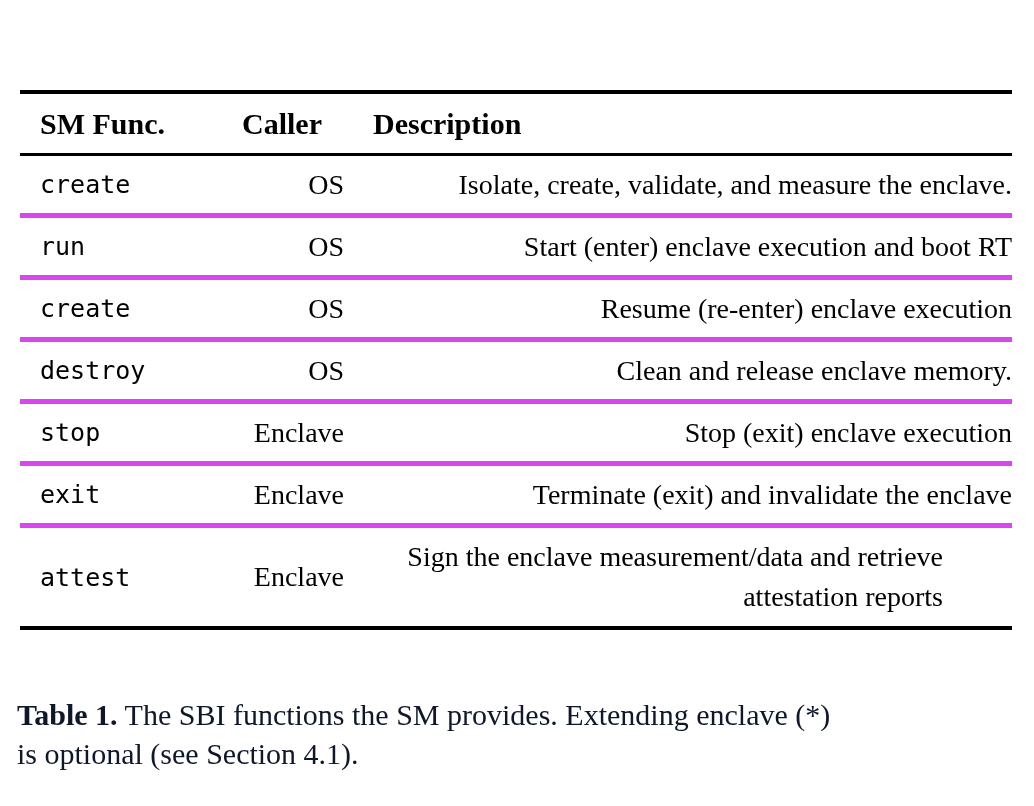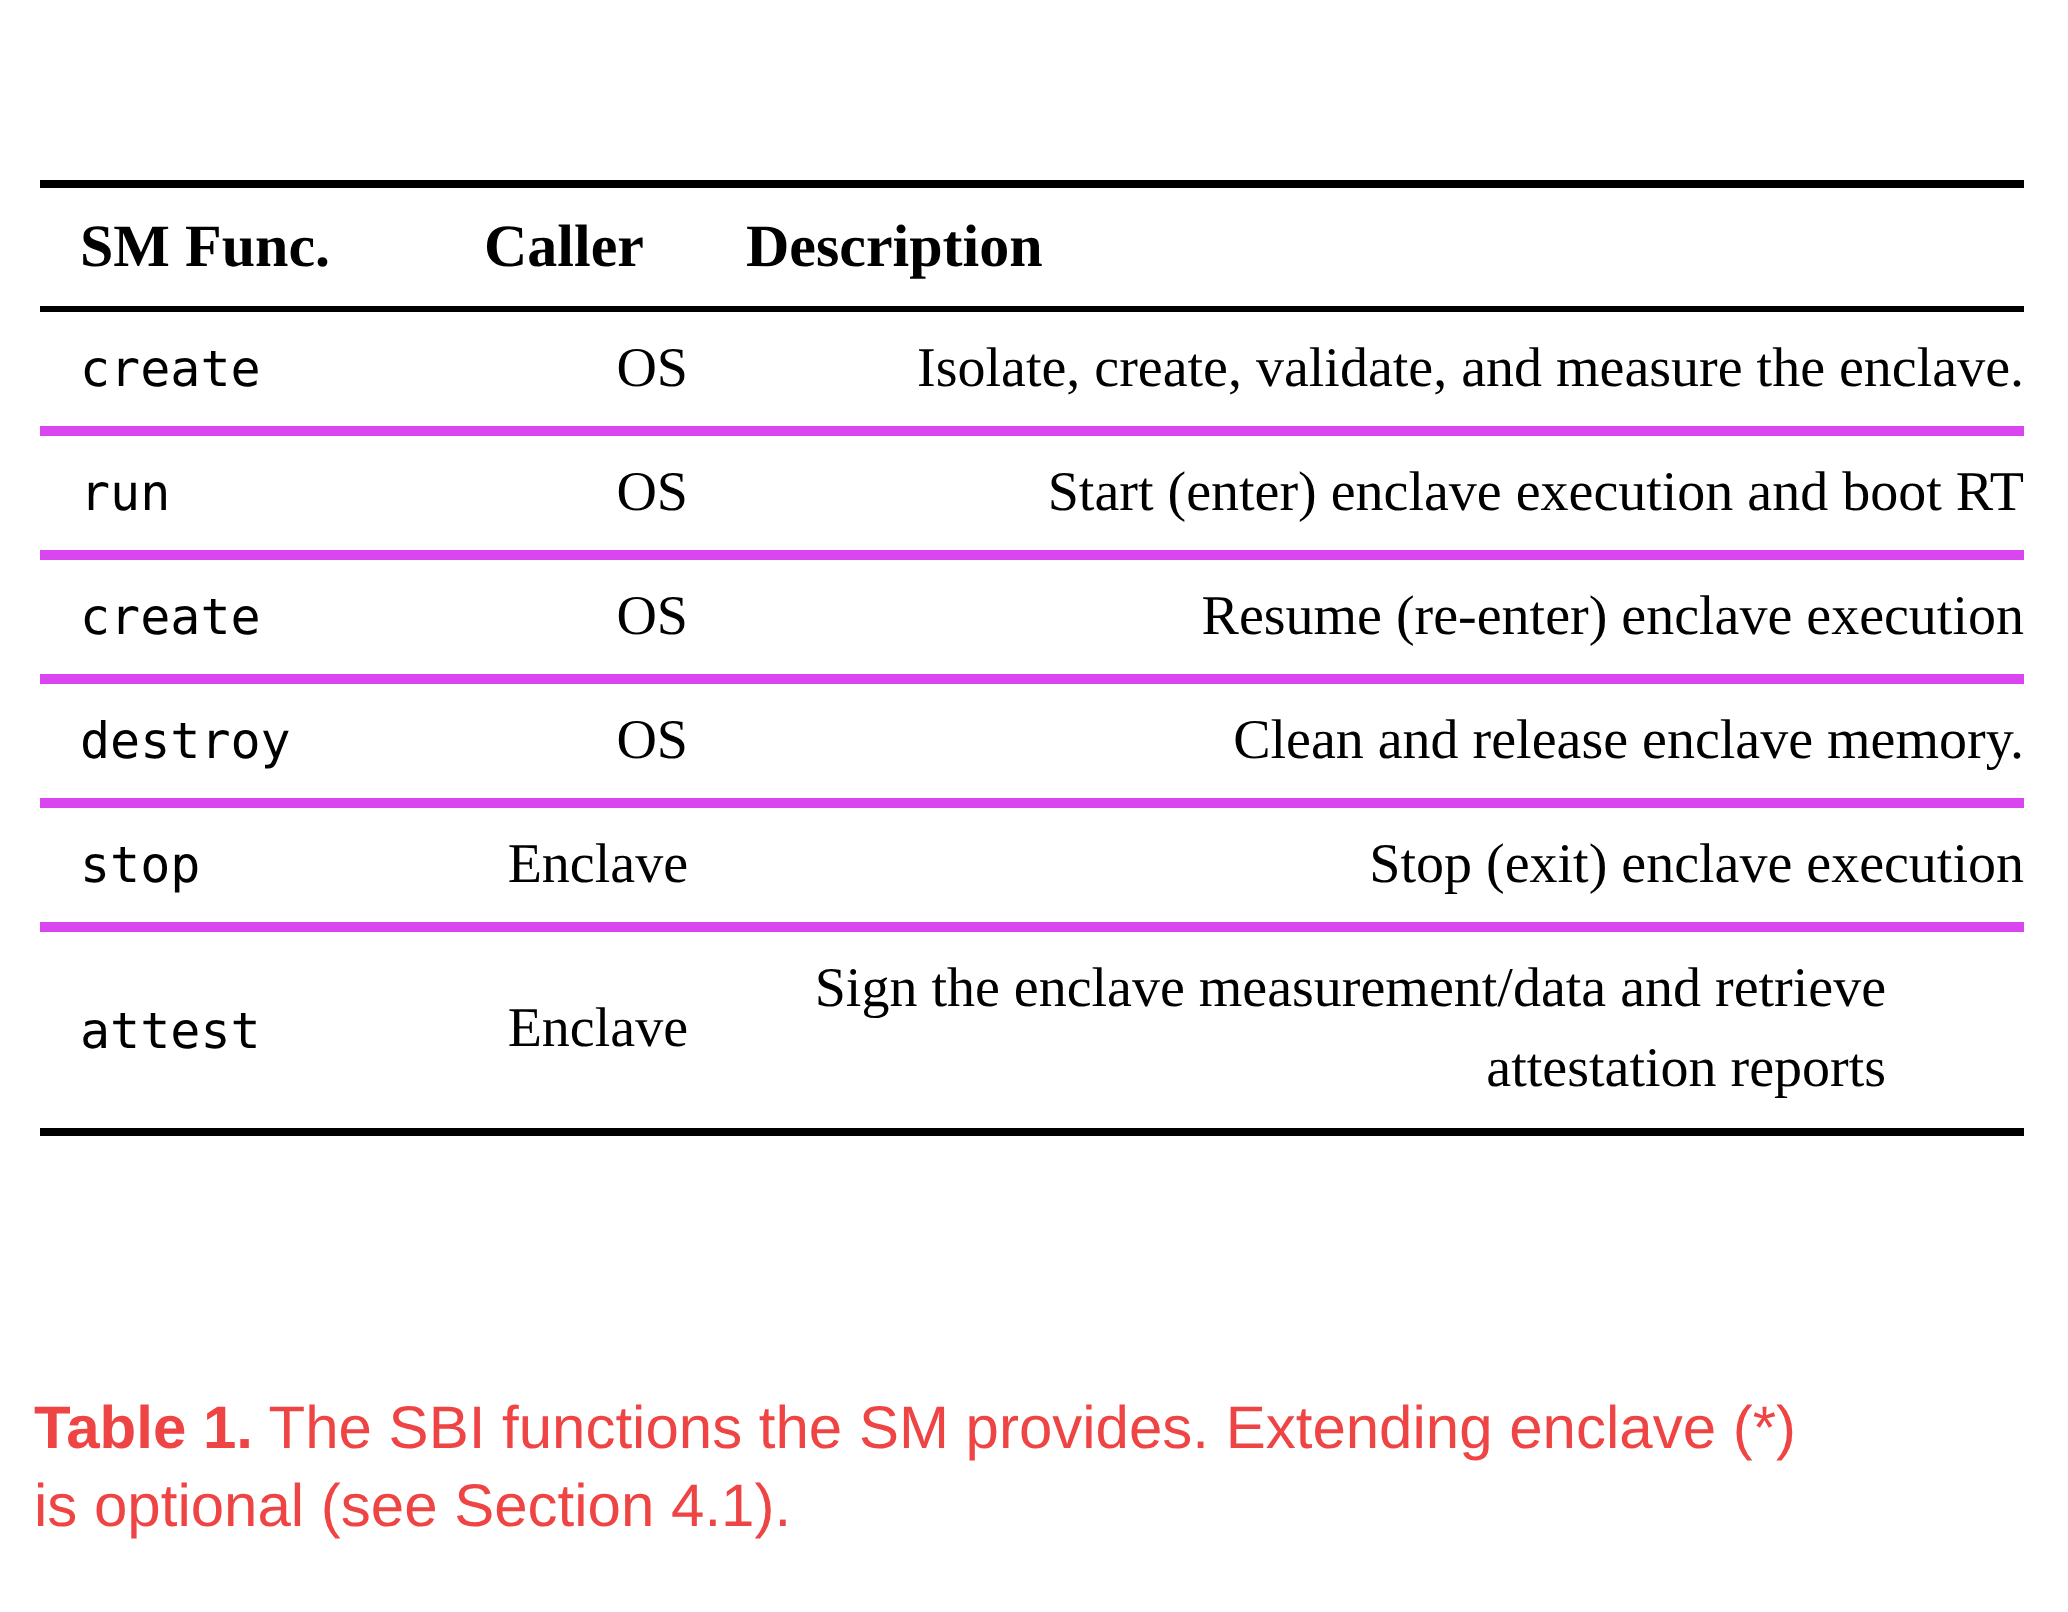--- a/index.html
+++ b/index.html
@@ -73,24 +73,24 @@
     line-height: 40px;
   }
   tr.row-tall td.cell-desc .desc-text {
     max-width: 570px;
   }
   .caption {
     position: absolute;
     left: 17px;
     top: 695px;
     width: 1008px;
-    font-family: Liberation Sans, sans-serif;
+    font-family: Liberation Serif, serif;
     font-size: 30px;
     line-height: 39px;
-    color: #ef4444;
+    color: #0f172a;
   }
   .caption .cap-label {
     font-weight: bold;
   }
 </style>
 </head>
 <body>
 
 <div class="page">
 
@@ -131,20 +131,27 @@
             <span class="desc-text">Clean and release enclave memory.</span>
           </td>
       </tr>
       <tr>
         <td class="cell-func col-func">stop</td>
         <td class="cell-caller col-caller">Enclave</td>
         <td class="cell-desc col-desc">
             <span class="desc-text">Stop (exit) enclave execution</span>
           </td>
       </tr>
+      <tr>
+        <td class="cell-func col-func">exit</td>
+        <td class="cell-caller col-caller">Enclave</td>
+        <td class="cell-desc col-desc">
+            <span class="desc-text">Terminate (exit) and invalidate the enclave</span>
+          </td>
+      </tr>
       <tr class="row-tall">
         <td class="cell-func col-func">attest</td>
         <td class="cell-caller col-caller">Enclave</td>
         <td class="cell-desc col-desc">
             <span class="desc-text">Sign the enclave measurement/data and retrieve attestation reports</span>
           </td>
       </tr>
     </tbody>
   </table>
 

